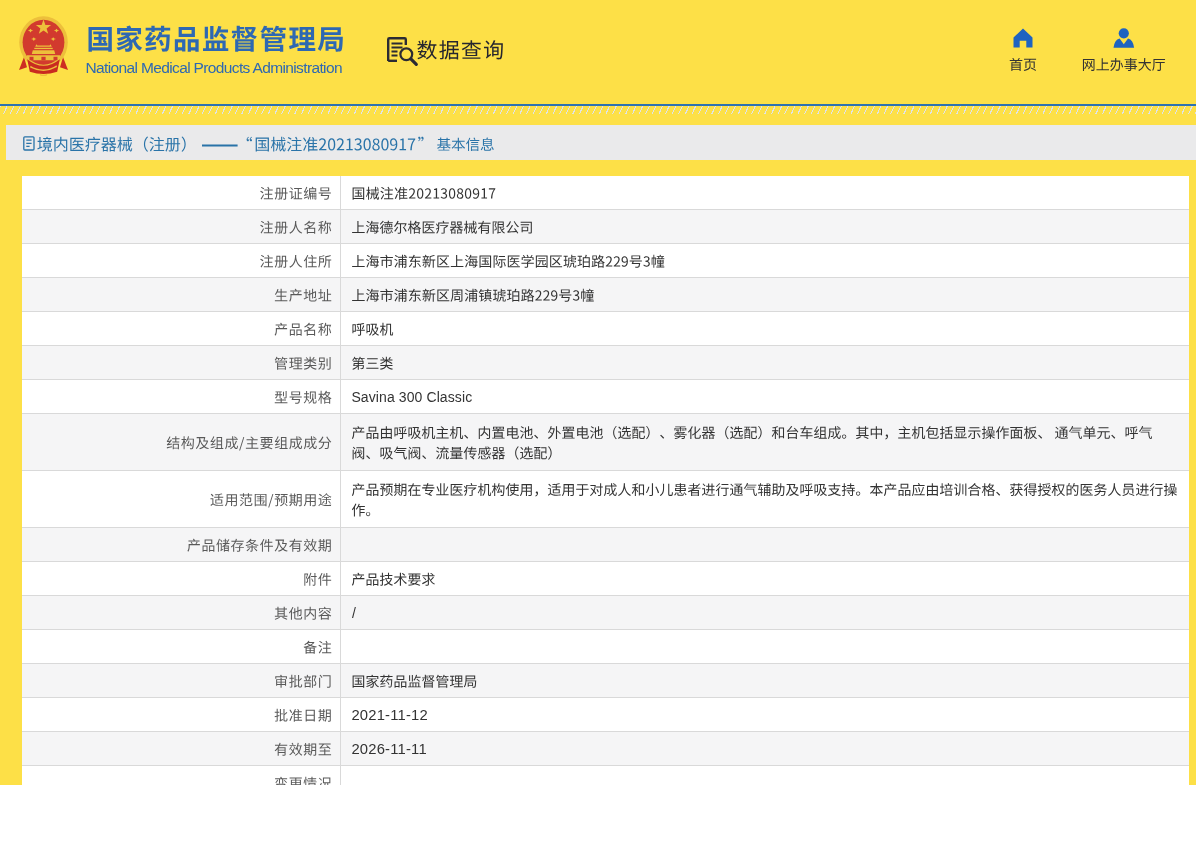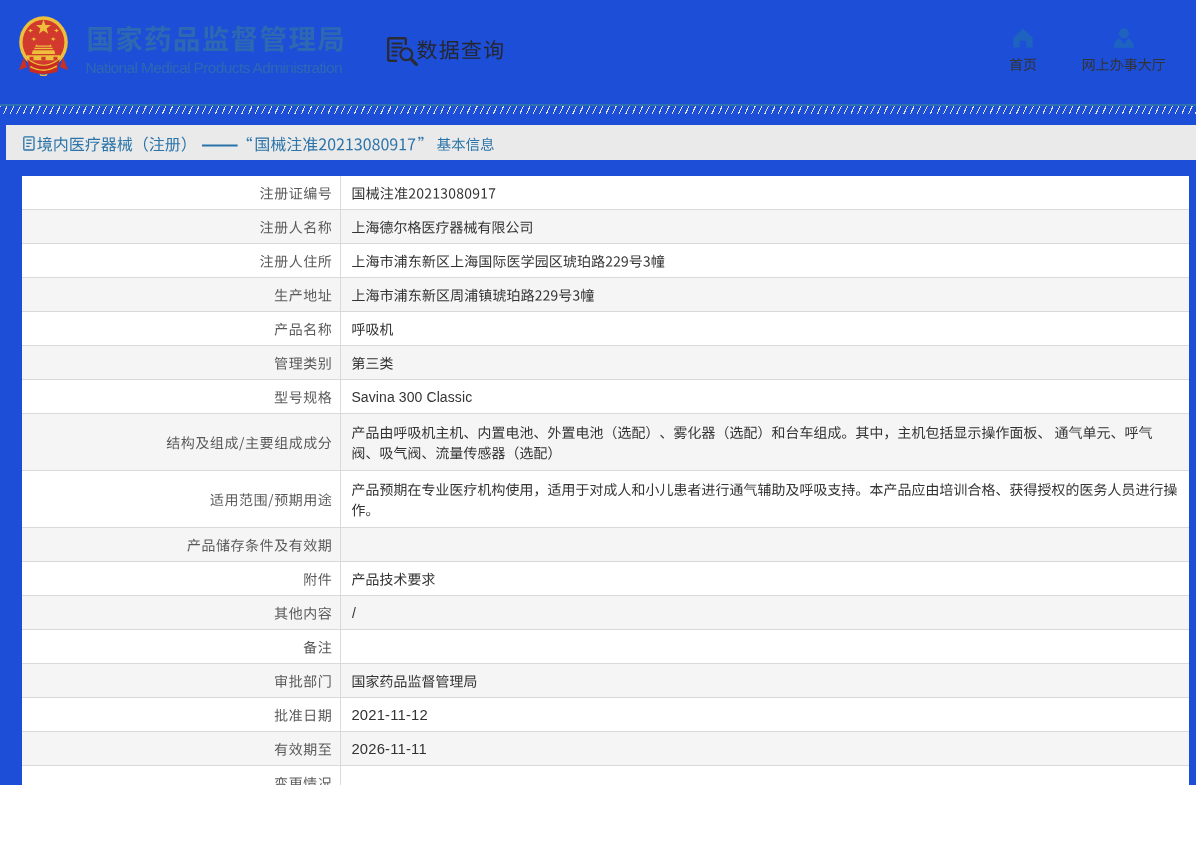--- a/index.html
+++ b/index.html
@@ -1,14 +1,14 @@
 <!DOCTYPE html>
 <html><head><meta charset="utf-8"><style>
 html,body{margin:0;padding:0;background:#fff}
-#page{position:relative;width:1196px;height:785px;overflow:hidden;font-family:"Liberation Sans",sans-serif;background:#1d4ed8}
+#page{position:relative;width:1196px;height:785px;overflow:hidden;font-family:"Liberation Sans",sans-serif;background:#fde047}
 </style></head><body>
 <div id="page">
 <div style="position:absolute;left:0;top:104px;width:1196px;height:2px;background:#2e72b0"></div>
 <div style="position:absolute;left:0;top:106px;width:1196px;height:8px;background:repeating-linear-gradient(115deg,#dfe3e8 0 1px,transparent 1px 6px)"></div>
 <div style="position:absolute;left:6px;top:125px;width:1190px;height:35px;background:#eaeaeb"></div>
 <div style="position:absolute;left:22px;top:176px;width:1165px;height:659px;border:1px solid #c9c9c9"></div>
 <div style="position:absolute;left:22px;top:176px;width:1167px;height:33px;background:#ffffff;border-bottom:1px solid #d9d9d9"></div>
 <div style="position:absolute;left:22px;top:210px;width:1167px;height:33px;background:#f5f5f6;border-bottom:1px solid #d9d9d9"></div>
 <div style="position:absolute;left:22px;top:244px;width:1167px;height:33px;background:#ffffff;border-bottom:1px solid #d9d9d9"></div>
 <div style="position:absolute;left:22px;top:278px;width:1167px;height:33px;background:#f5f5f6;border-bottom:1px solid #d9d9d9"></div>

